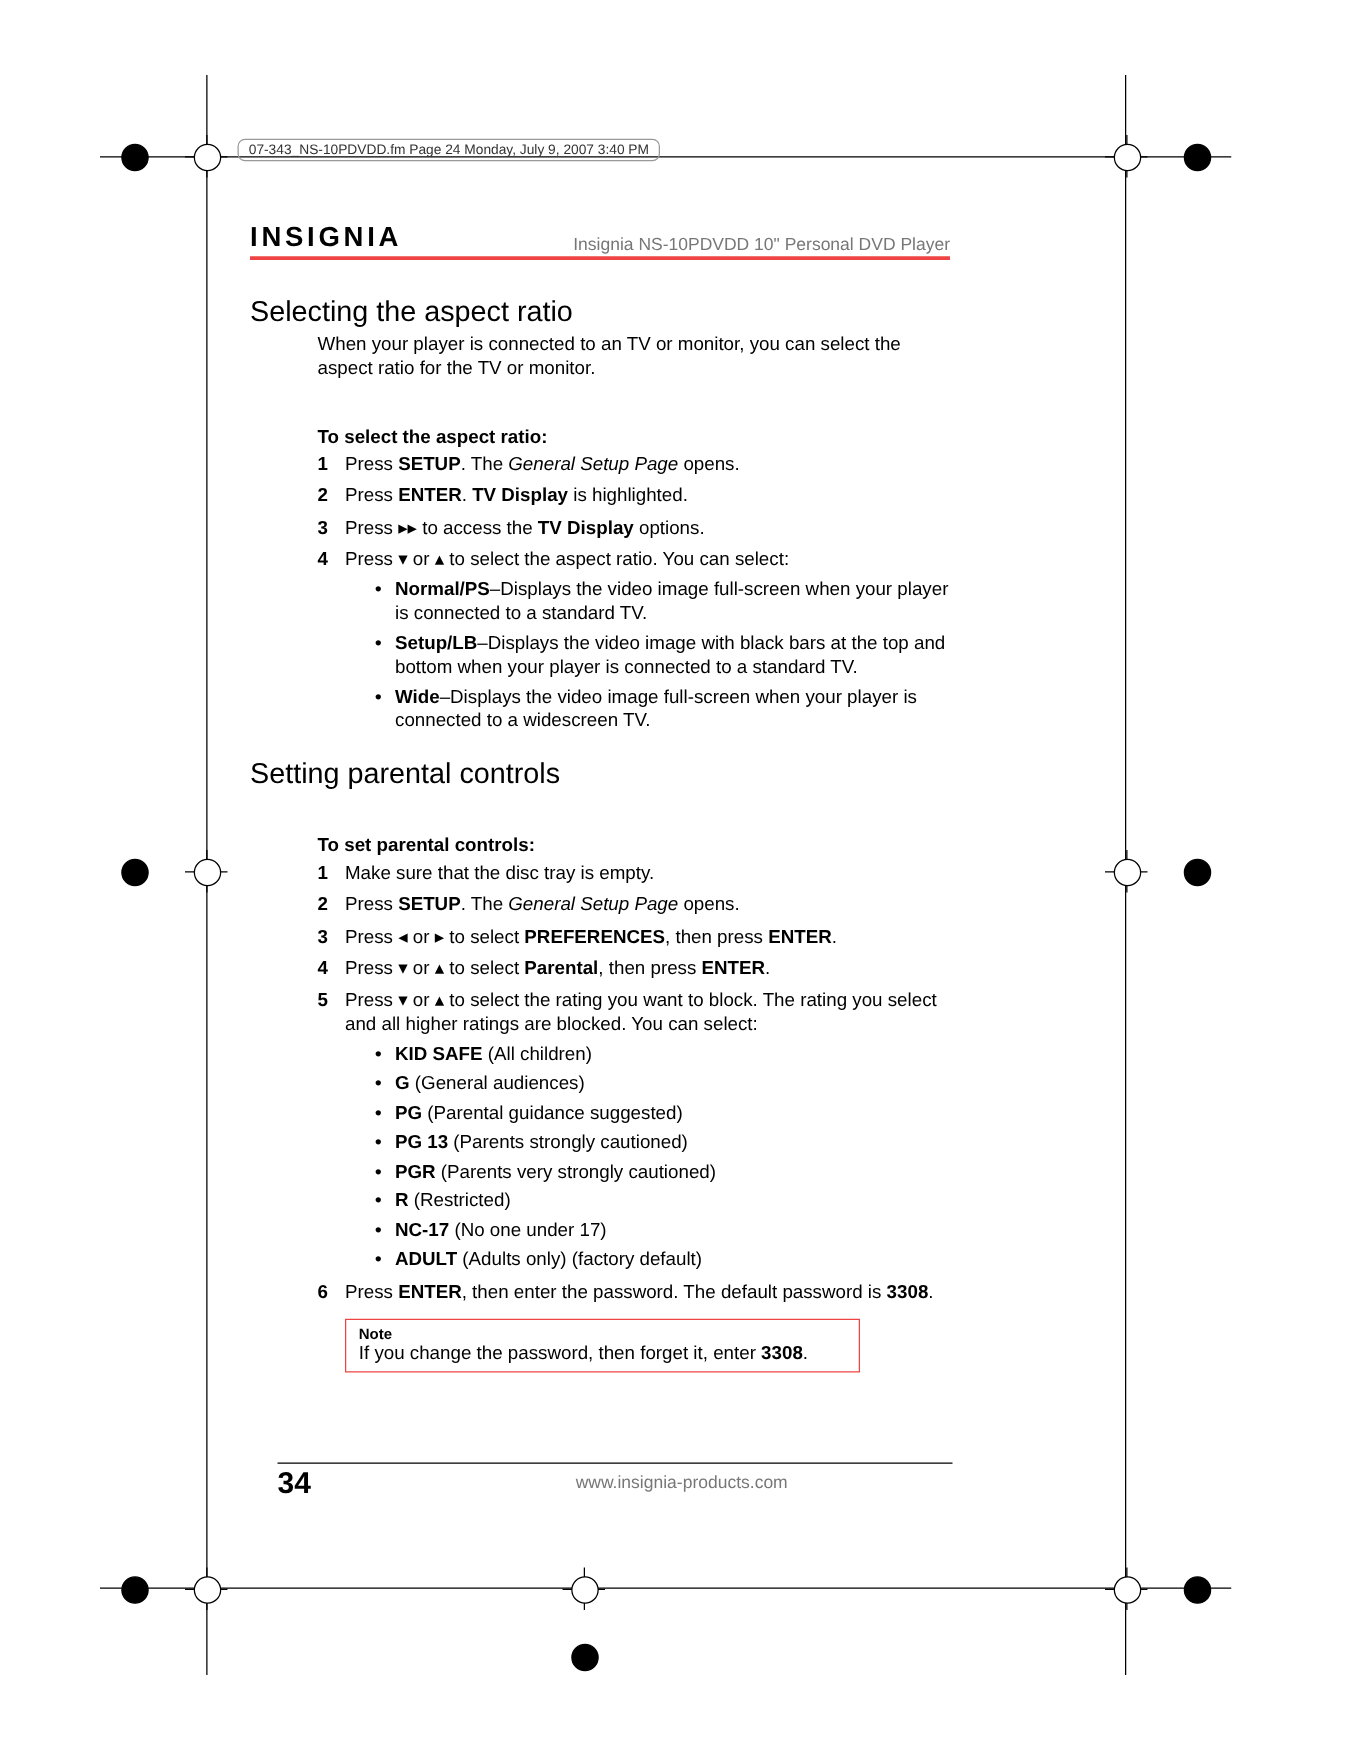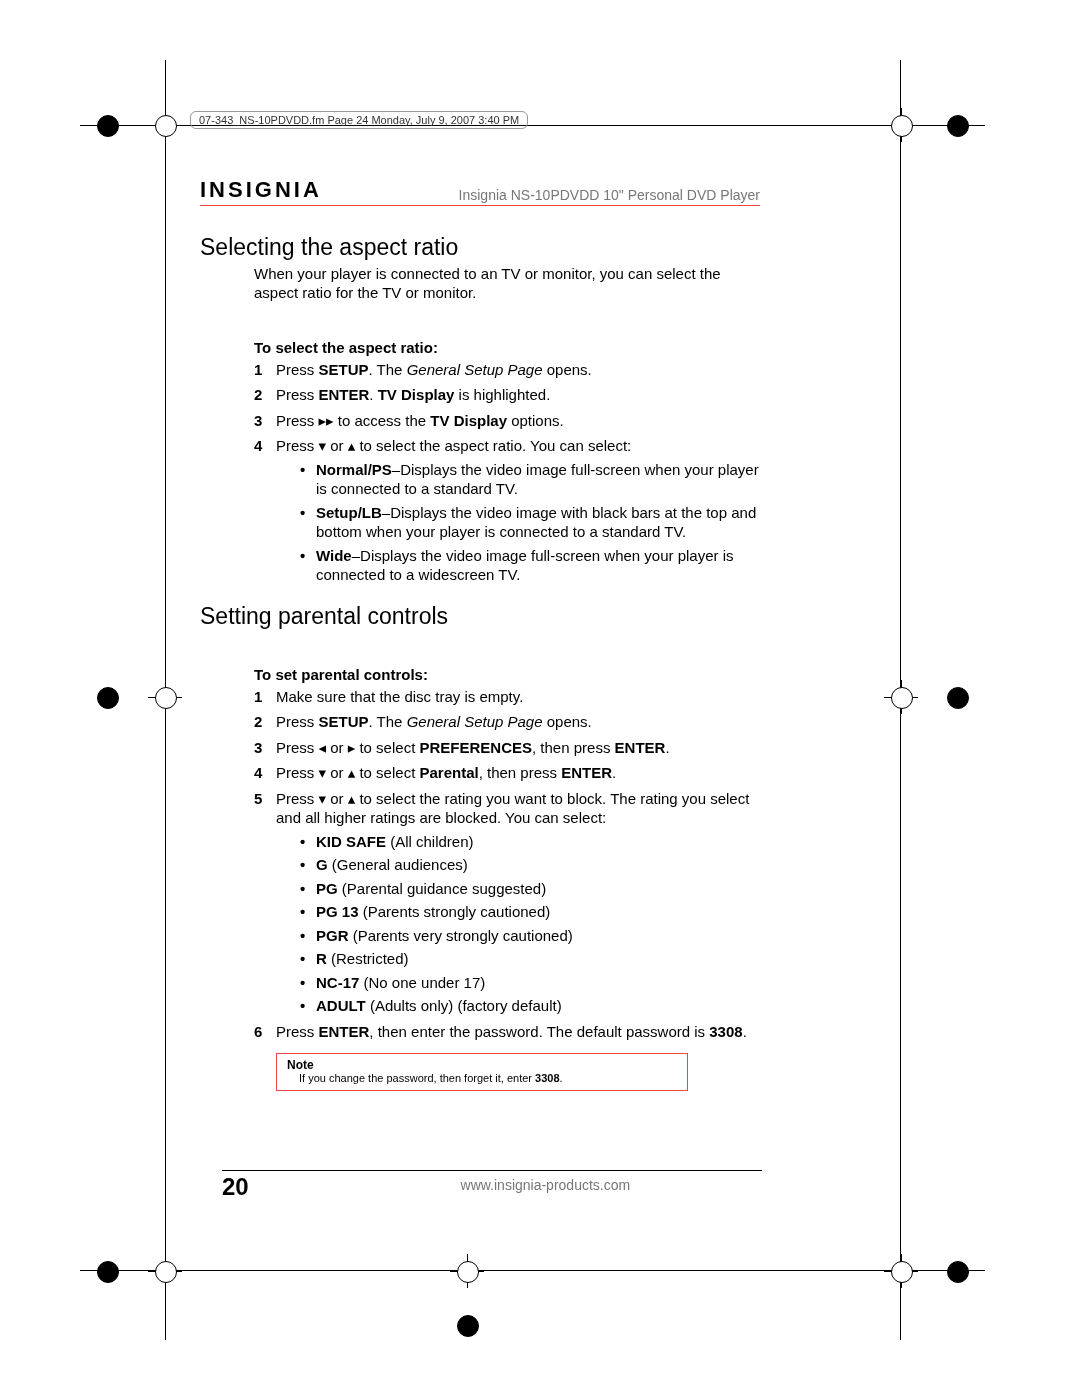--- a/index.html
+++ b/index.html
@@ -25,21 +25,21 @@
     border-radius: 6px;
     padding: 2px 8px;
     display: inline-block;
     margin-bottom: 48px;
     margin-left: -10px;
   }
   .header-row {
     display: flex;
     align-items: flex-end;
     justify-content: space-between;
-    border-bottom: 1px solid #ef4444;
+    border-bottom: 3px solid #ef4444;
     padding-bottom: 2px;
     margin-bottom: 28px;
   }
   .logo {
     font-family: Arial, sans-serif;
     font-weight: 900;
     font-size: 22px;
     letter-spacing: 3px;
     position: relative;
     display: flex;
@@ -113,22 +113,21 @@
     width: 390px;
     padding: 4px 10px 6px 10px;
     font-size: 12px;
   }
   .note-box .note-title {
     font-weight: bold;
     font-size: 12px;
     margin-bottom: 0;
   }
   .note-box .note-body {
-    font-size: 11px;
-    margin-left: 12px;
+    font-size: 15px;
   }
   .footer {
     position: absolute;
     left: 222px;
     top: 1170px;
     width: 540px;
     border-top: 1px solid #000;
     padding-top: 6px;
     display: flex;
     align-items: flex-start;
@@ -314,15 +313,15 @@
   <div class="note-box">
     <div class="note-title">Note</div>
     <div class="note-body">
       <span>If you change the password, then forget it, enter </span><span class="b">3308</span><span>.</span>
     </div>
   </div>
 
 </div>
 
 <div class="footer">
-  <div class="page-num">20</div>
+  <div class="page-num">34</div>
   <div class="footer-url">www.insignia-products.com</div>
 </div>
 
 </body></html>

